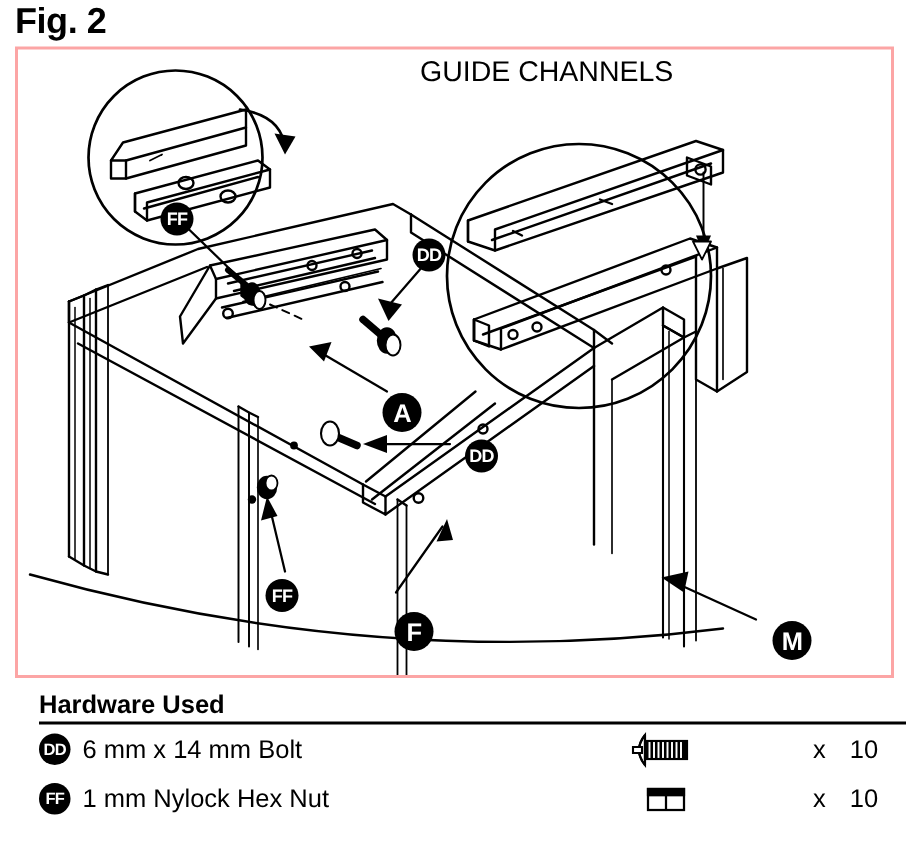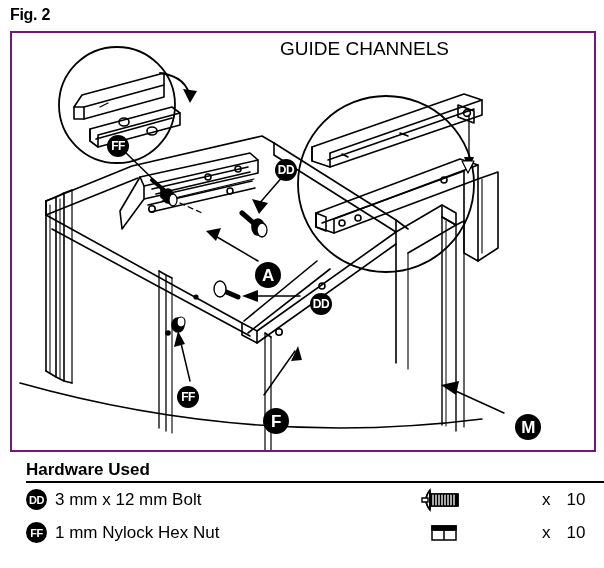--- a/index.html
+++ b/index.html
@@ -19,35 +19,35 @@
     position: relative;
     width: 604px;
     height: 568px;
   }
 
   
   #fig-title {
     position: absolute;
     left: 10px;
     top: 2px;
-    font-size: 16px;
+    font-size: 24px;
     font-weight: bold;
     letter-spacing: -0.3px;
     line-height: 26px;
     text-align: right;
   }
 
   
   #diagram-box {
     position: absolute;
     left: 10px;
     top: 31px;
     width: 586px;
     height: 421px;
-    border: 2px solid #701a75;
+    border: 2px solid #fca5a5;
     box-sizing: border-box;
     overflow: hidden;
     background: #fff;
   }
   #diagram-svg {
     position: absolute;
     left: 0;
     top: 0;
   }
 
@@ -342,21 +342,21 @@
 
   <div id="hardware">
 
     <div>
       <span id="hw-title">Hardware Used</span>
       <div id="hw-rule"></div>
     </div>
 
     <div class="hw-row">
       <div class="hw-badge">DD</div>
-      <div class="hw-label">3 mm x 12 mm Bolt</div>
+      <div class="hw-label">6 mm x 14 mm Bolt</div>
       <div class="hw-icon">
         <svg width="52" height="24" viewBox="0 0 52 24">
           <g stroke="#000" fill="none" stroke-width="1.4">
             <path d="M12 2 Q4 12 12 22 L12 2 Z" fill="#fff"></path>
             <path d="M12 2 Q4 12 12 22"></path>
             <path d="M12 2 L12 22"></path>
             <path d="M4 10 L10 10 L10 14 L4 14 Z" fill="#fff"></path>
             <rect x="12" y="6" width="28" height="12" fill="#000" stroke="#000"></rect>
             <g stroke="#fff" stroke-width="1.3">
               <path d="M15 6 L15 18"></path>

